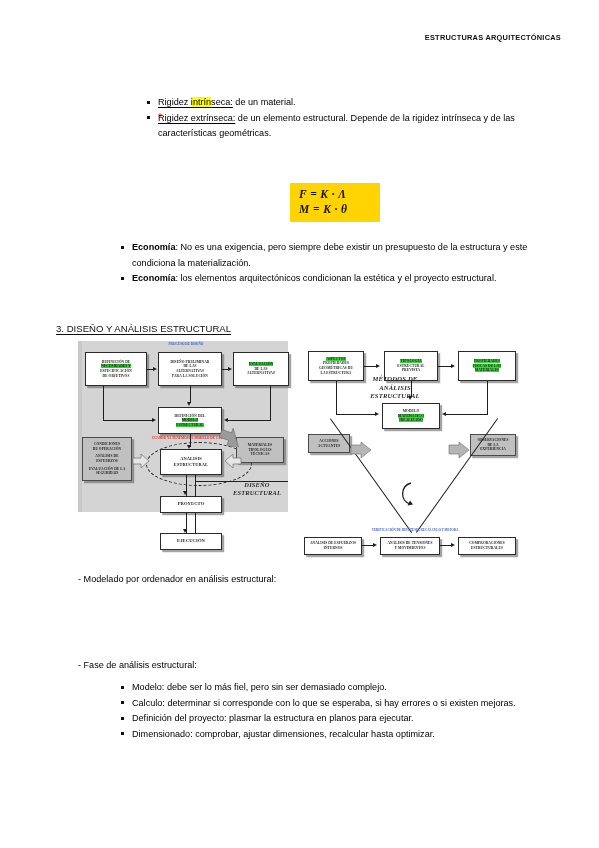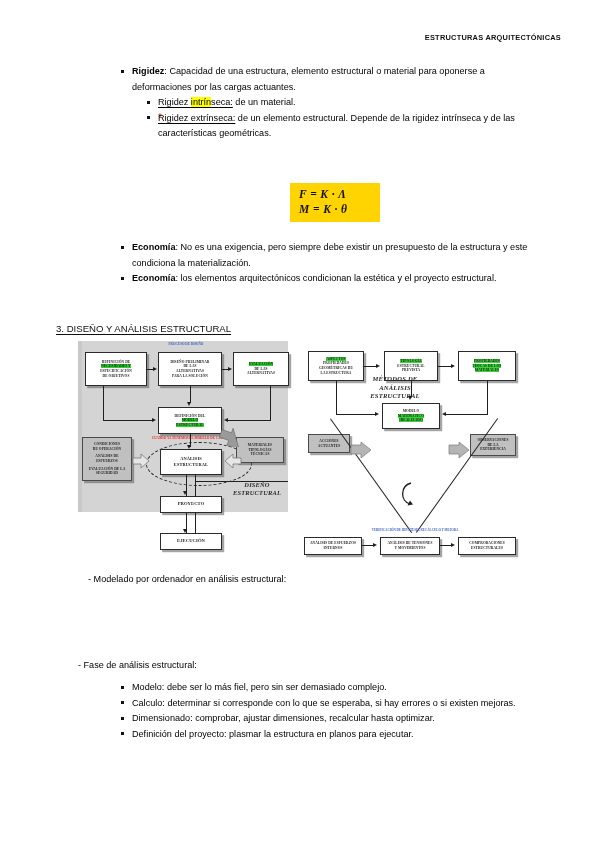--- a/index.html
+++ b/index.html
@@ -123,25 +123,20 @@
   
   .dash{position:absolute;font-size:9.1px;line-height:15.6px;}
 </style>
 </head>
 <body>
 
 <div class="page">
 
   <div class="doc-header">ESTRUCTURAS ARQUITECTÓNICAS</div>
 
-  <div class="bullets" style="left:118px;top:64px;width:420px;">
-    <div class="li">
-      <b>Rigidez</b><span>: Capacidad de una estructura, elemento estructural o material para oponerse a deformaciones por las cargas actuantes.</span>
-    </div>
-  </div>
 
   <div class="bullets" style="left:144px;top:95px;width:400px;">
     <div class="li sub">
       <u><span>Rigidez </span><span class="hl">intrín</span><span>seca:</span></u><span> de un material.</span>
     </div>
     <div class="starline" style="margin-left:14px;width:378px;">
       <span class="star">*</span>
     </div>
     <div class="li sub" style="margin-top:0;">
       <u>Rigidez extrínseca:</u><span> de un elemento estructural. Depende de la rigidez intrínseca y de las características geométricas.</span>
@@ -398,25 +393,25 @@
 
       <svg class="fatarrow" style="left:50px;top:100px;width:22px;height:18px;" viewBox="0 0 22 18">
         <polygon points="1,4 11,4 11,1 21,9 11,17 11,13 1,13" fill="#b5b5b5" stroke="#7a7a7a" stroke-width="0.7"></polygon>
       </svg>
       <svg class="fatarrow" style="left:148px;top:100px;width:22px;height:18px;" viewBox="0 0 22 18">
         <polygon points="1,4 11,4 11,1 21,9 11,17 11,13 1,13" fill="#b5b5b5" stroke="#7a7a7a" stroke-width="0.7"></polygon>
       </svg>
     </div>
   </div>
 
-  <div class="dash" style="left:88px;top:572px;">- Modelado por ordenador en análisis estructural:</div>
+  <div class="dash" style="left:78px;top:572px;">- Modelado por ordenador en análisis estructural:</div>
 
 
   <div class="dash" style="left:78px;top:658px;">- Fase de análisis estructural:</div>
 
   <div class="bullets" style="left:118px;top:680px;width:420px;">
     <div class="li">Modelo: debe ser lo más fiel, pero sin ser demasiado complejo.</div>
     <div class="li">Calculo: determinar si corresponde con lo que se esperaba, si hay errores o si existen mejoras.</div>
+    <div class="li">Definición del proyecto: plasmar la estructura en planos para ejecutar.</div>
     <div class="li">Dimensionado: comprobar, ajustar dimensiones, recalcular hasta optimizar.</div>
-    <div class="li">Definición del proyecto: plasmar la estructura en planos para ejecutar.</div>
   </div>
 
 </div>
 
 </body></html>

